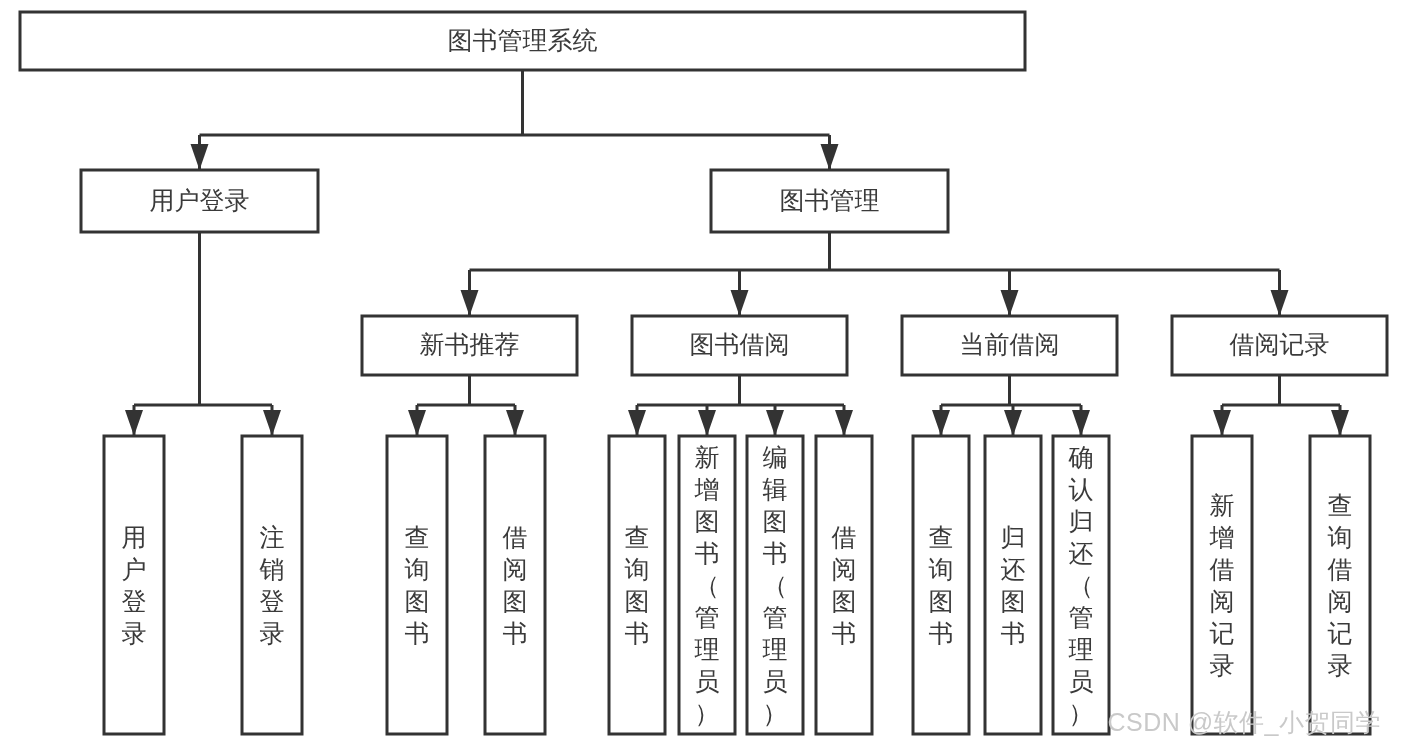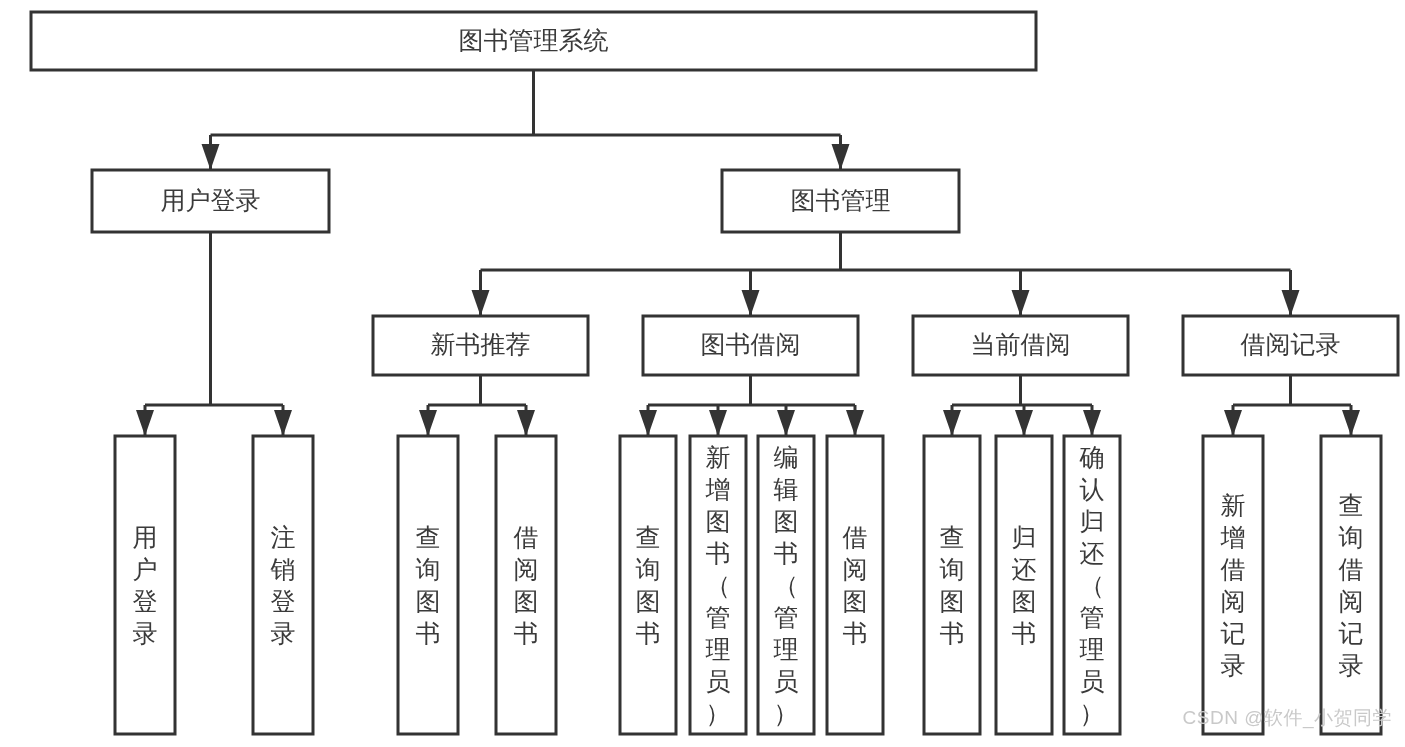--- a/index.html
+++ b/index.html
@@ -12,21 +12,20 @@
     height: 747px;
     font-family: "Liberation Sans", "DejaVu Sans", sans-serif;
     overflow: hidden;
     position: relative;
   }
   #diagram-root {
     position: absolute;
     left: 0; top: 0;
     width: 1389px;
     height: 747px;
-    padding-left: 11px;
   }
   svg.flow {
     display: block;
     width: 1405px;
     height: 747px;
   }
   .node-rect {
     fill: #ffffff;
     stroke: #333333;
     stroke-width: 3;
@@ -49,23 +48,23 @@
     stroke-width: 3;
     fill: none;
   }
   .arrow-head {
     fill: #333333;
     stroke: none;
   }
   .watermark {
     position: absolute;
     right: 8px;
-    bottom: 16px;
-    font-family: "Liberation Sans", "DejaVu Sans", sans-serif;
-    font-size: 19px;
+    bottom: 8px;
+    font-family: "Liberation Sans", "DejaVu Sans", sans-serif;
+    font-size: 25px;
     color: #c9c9c9;
     white-space: nowrap;
     user-select: none;
     letter-spacing: 0.5px;
     margin-left: 24px;
   }
 </style>
 </head>
 <body>
 

